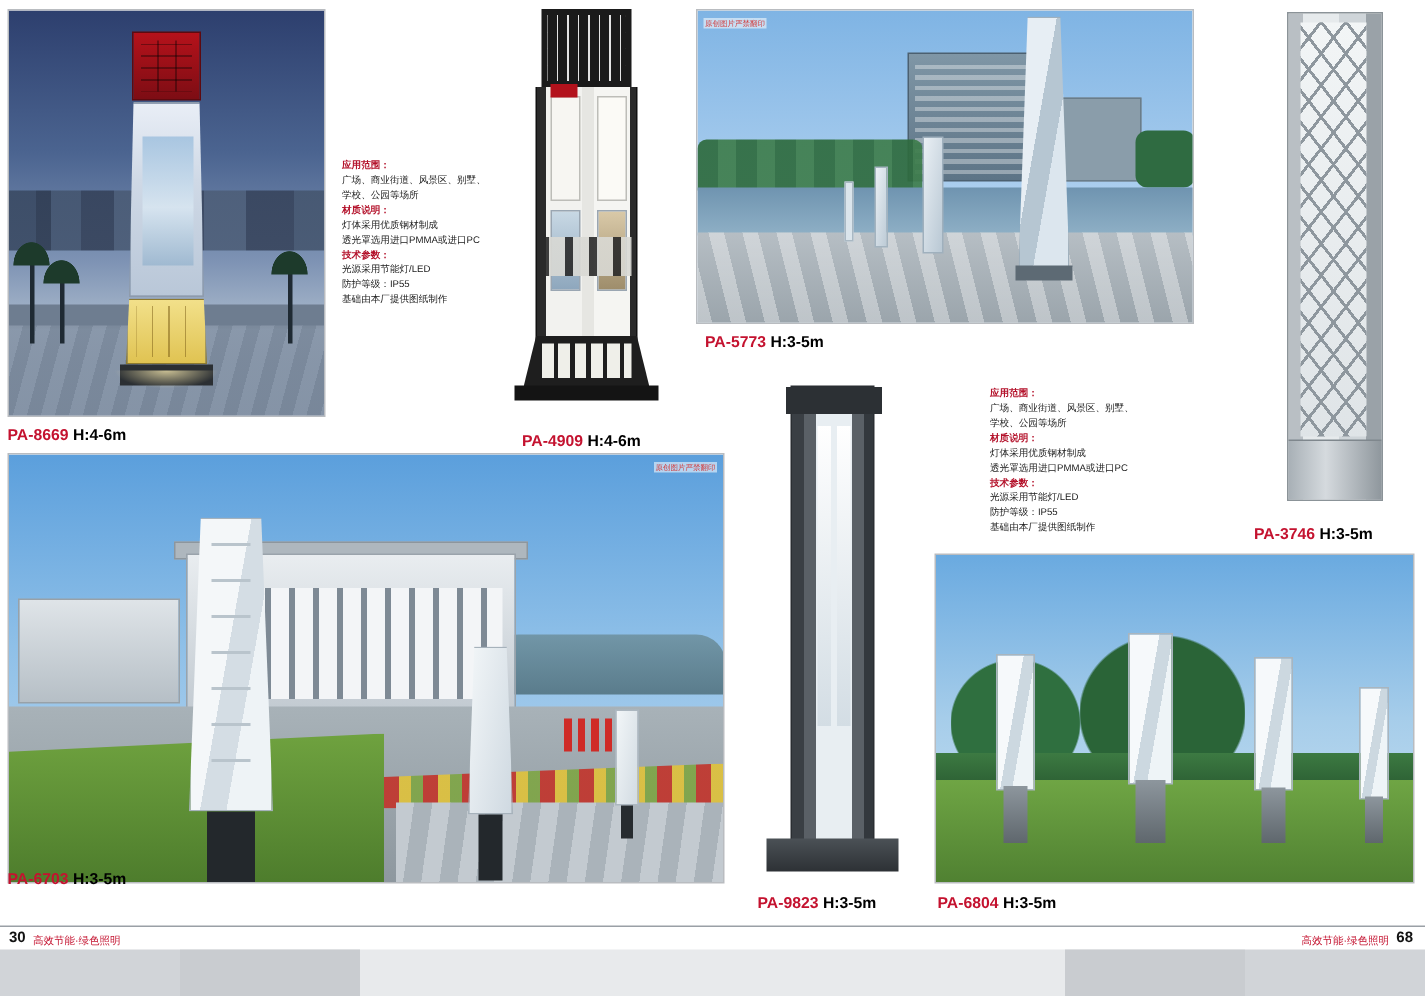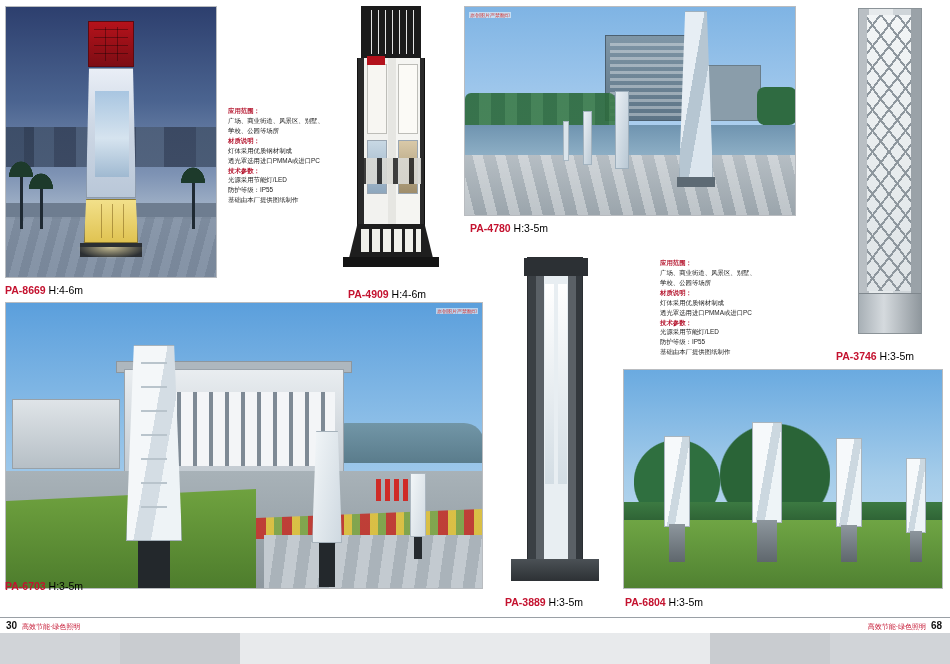--- a/index.html
+++ b/index.html
@@ -13,21 +13,21 @@
   }
   .page { position:absolute; inset:0; }
 
   
   .photo { position:absolute; overflow:hidden; border:1px solid #b9bcc0; }
   .caption {
     position:absolute;
     font-size:10.5px; font-weight:bold; color:#c4122f;
     white-space:nowrap; letter-spacing:0px;
   }
-  .caption .h { color:#000; font-weight:normal;margin-top:12px; }
+  .caption .h { color:#000; font-weight:bold;margin-top:12px; }
 
   
   .wm {
     position:absolute; font-size:5px; color:#d23b3b;
     background:rgba(255,255,255,.55); padding:0 1px;
     white-space:nowrap;
   }
 
   
   .spec {
@@ -474,21 +474,21 @@
     <div class="lampbig">
       <div class="glass"></div>
       <div class="foot"></div>
     </div>
     <div class="lampmid"></div>
     <div class="lampsm"></div>
     <div class="lamptiny"></div>
     <div class="wm" style="left:4px; top:5px;">原创图片严禁翻印</div>
   </div>
   <div class="caption" style="left:470px; top:222px;">
-    <span>PA-4780</span>
+    <span>PA-5773</span>
     <span class="h">H:3-5m</span>
   </div>
 
   <div class="spec" style="left:660px; top:258px;">
     <div class="hd">应用范围：</div>
     <div class="bd">广场、商业街道、风景区、别墅、</div>
     <div class="bd">学校、公园等场所</div>
     <div class="hd">材质说明：</div>
     <div class="bd">灯体采用优质钢材制成</div>
     <div class="bd">透光罩选用进口PMMA或进口PC</div>
@@ -543,21 +543,21 @@
   <div class="photo" id="p6">
     <div class="bg"></div>
     <div class="col">
       <div class="cap"></div>
       <div class="slitL"></div>
       <div class="slitR"></div>
     </div>
     <div class="base"></div>
   </div>
   <div class="caption" style="left:505px; top:596px;">
-    <span>PA-3889</span>
+    <span>PA-9823</span>
     <span class="h">H:3-5m</span>
   </div>
 
   <div class="photo" id="p7">
     <div class="sky"></div>
     <div class="tree1"></div>
     <div class="tree2"></div>
     <div class="tree3"></div>
     <div class="hedge"></div>
     <div class="lawn"></div>

